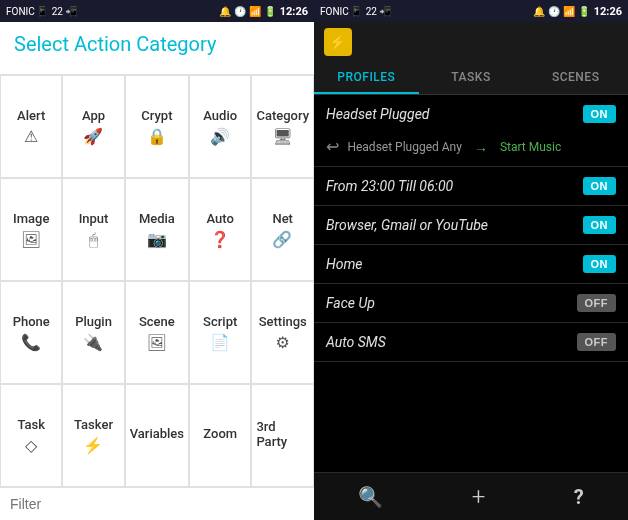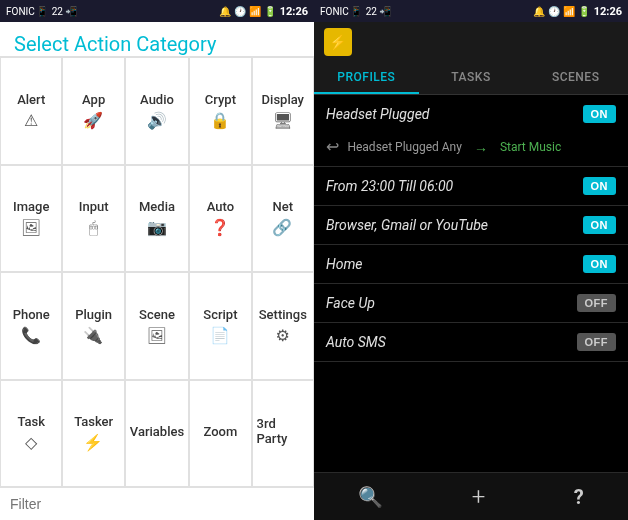--- a/index.html
+++ b/index.html
@@ -27,21 +27,21 @@
       display: flex;
       align-items: center;
       justify-content: space-between;
       padding: 0 6px;
       font-size: 10px;
       color: #fff;
     }
 
     .left-title {
       background: #fff;
-      padding: 10px 14px 0;
+      padding: 10px 14px 18px;
       font-size: 20px;
       color: #00bcd4;
       font-weight: 400;
       border-bottom: 1px solid #e0e0e0;
     }
 
     .grid-container {
       flex: 1;
       display: grid;
       grid-template-columns: repeat(5, 1fr);
@@ -265,29 +265,29 @@
 
   <div class="grid-item">
     <span class="grid-item-label">Alert</span>
     <span class="grid-item-icon">⚠</span>
   </div>
       <div class="grid-item">
     <span class="grid-item-label">App</span>
     <span class="grid-item-icon">🚀</span>
   </div>
       <div class="grid-item">
+    <span class="grid-item-label">Crypt</span>
+    <span class="grid-item-icon">🔒</span>
+  </div>
+      <div class="grid-item">
     <span class="grid-item-label">Audio</span>
     <span class="grid-item-icon">🔊</span>
   </div>
       <div class="grid-item">
-    <span class="grid-item-label">Crypt</span>
-    <span class="grid-item-icon">🔒</span>
-  </div>
-      <div class="grid-item">
-    <span class="grid-item-label">Display</span>
+    <span class="grid-item-label">Category</span>
     <span class="grid-item-icon">🖥</span>
   </div>
       <div class="grid-item">
     <span class="grid-item-label">Image</span>
     <span class="grid-item-icon">🖼</span>
   </div>
       <div class="grid-item">
     <span class="grid-item-label">Input</span>
     <span class="grid-item-icon">🖱</span>
   </div>

